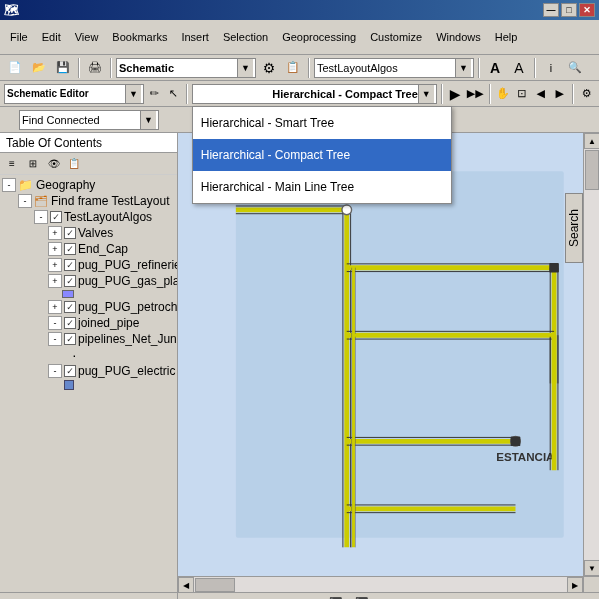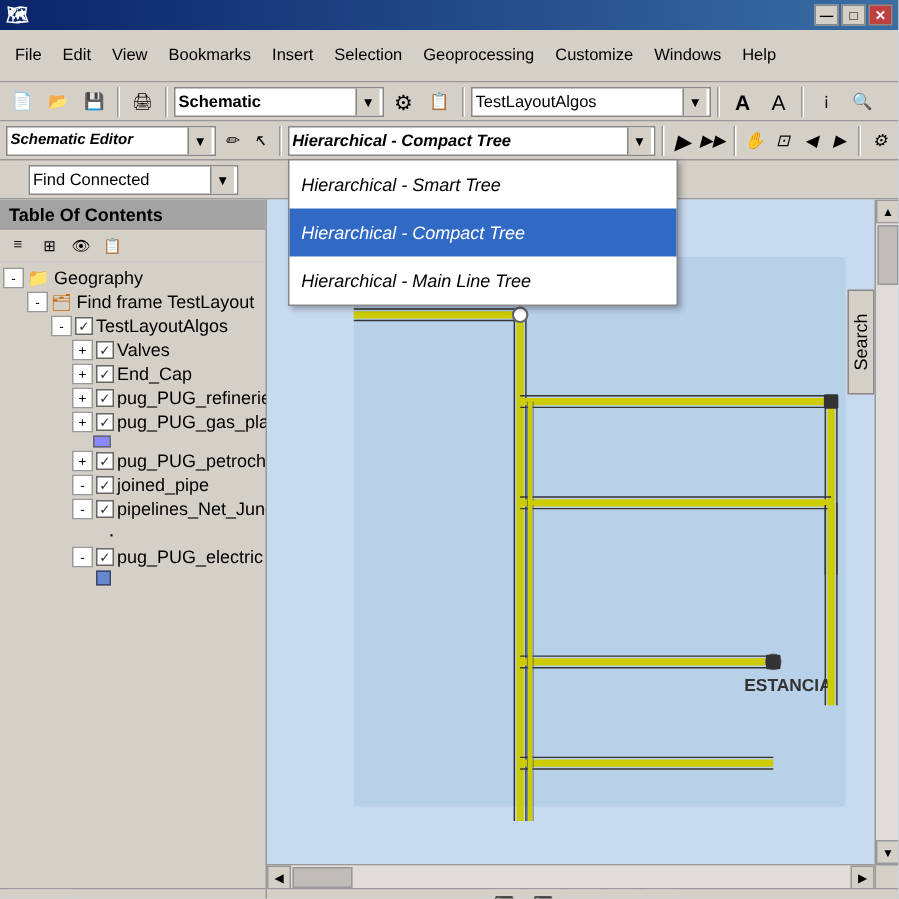--- a/index.html
+++ b/index.html
@@ -92,27 +92,27 @@
     .left-panel {
       width: 178px;
       background: #d4d0c8;
       border-right: 1px solid #999;
       display: flex;
       flex-direction: column;
       overflow: hidden;
     }
     .toc-header {
       height: 20px;
-      background: #a3a3a3;
+      background: #ffffff;
       border-bottom: 1px solid #999;
       display: flex;
       align-items: center;
       padding: 2px 6px;
       font-size: 11px;
-      font-weight: bold;
+      font-weight: normal;
     }
     .toc-toolbar {
       height: 22px;
       display: flex;
       align-items: center;
       padding: 2px;
       gap: 1px;
       border-bottom: 1px solid #ccc;
     }
     .toc-btn {
@@ -209,20 +209,21 @@
     .map-bottom {
       flex: 1;
       background: #d4d0c8;
       display: flex; align-items: center; justify-content: center;
       gap: 4px;
     }
 
     
     .algo-row-container {
       position: relative;
+      text-align: right;
     }
   </style>
 </head>
 <body>
 
 <div class="title-bar">
   <div class="title-bar-left">
     <span style="font-size:12px;">🗺</span>
   </div>
   <div class="title-bar-controls">
@@ -266,21 +267,21 @@
     <div class="dropdown-arrow">▼</div>
   </div>
   <div class="toolbar-separator"></div>
   <div class="tb-btn" style="font-size:14px; font-weight:bold;">A</div>
   <div class="tb-btn" style="font-size:14px;">A</div>
   <div class="toolbar-separator"></div>
   <div class="tb-btn">ℹ</div>
   <div class="tb-btn">🔍</div>
 </div>
 
-<div class="toolbar-row" style="position:relative;font-style:italic;">
+<div class="toolbar-row" style="position:relative;">
 
   <div class="dropdown-combo" style="width:130px;">
     <span style="font-size:10px; font-weight:bold;">Schematic Editor</span>
     <div class="dropdown-arrow">▼</div>
   </div>
   <div class="tb-btn">✏</div>
   <div class="tb-btn">↖</div>
   <div class="toolbar-separator"></div>
 
   <div style="position:relative; display:inline-block;" class="algo-row-container">

